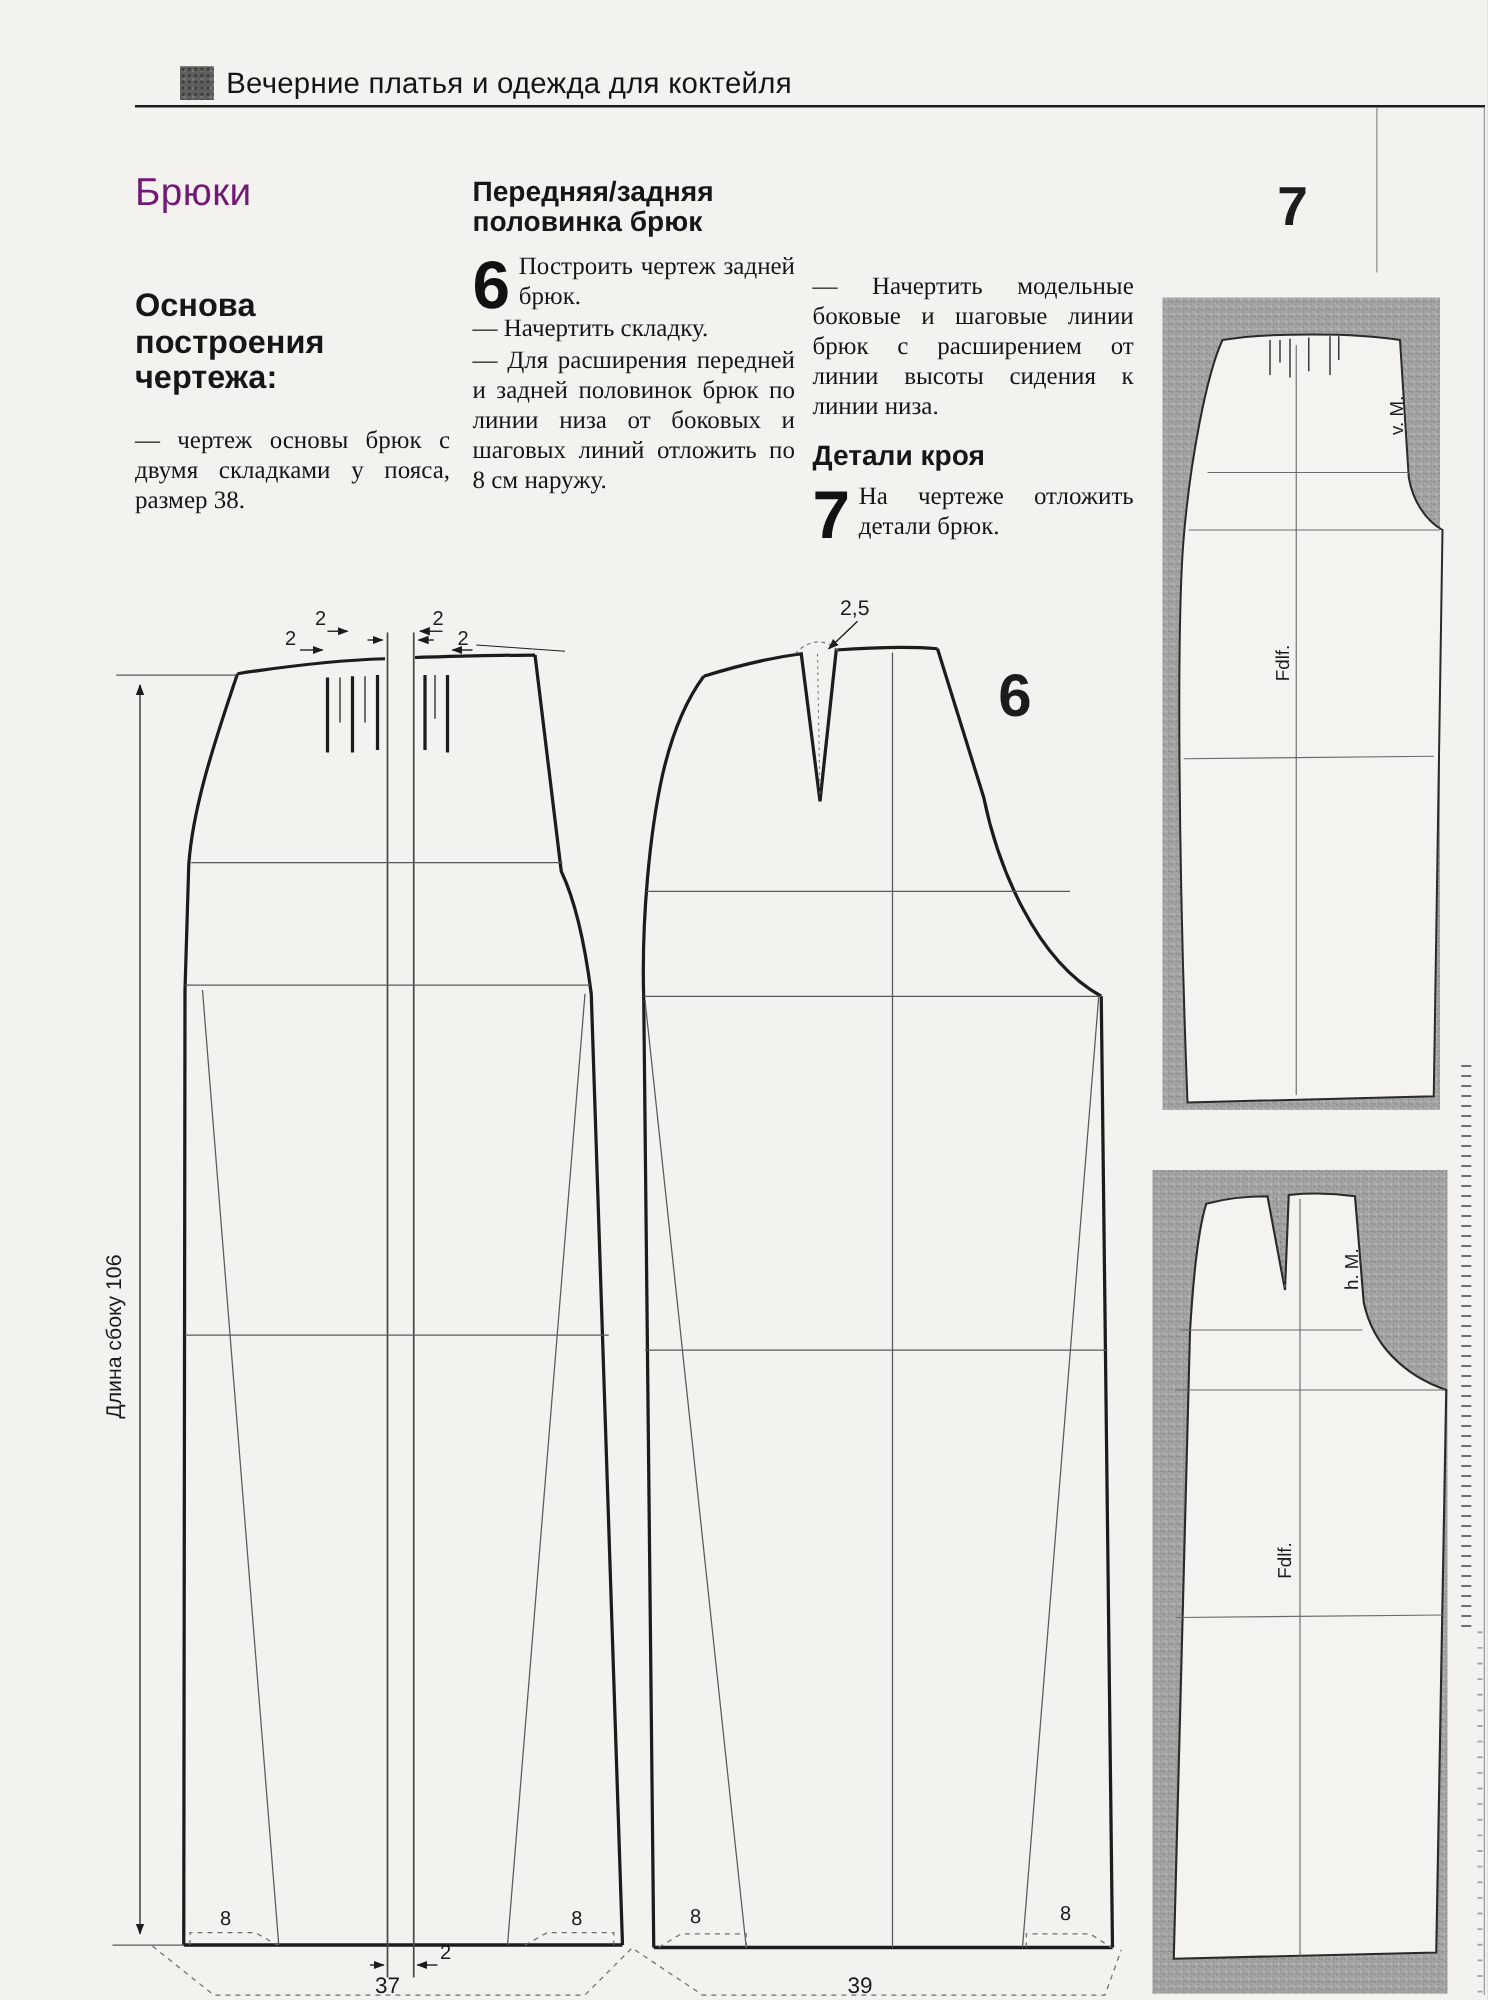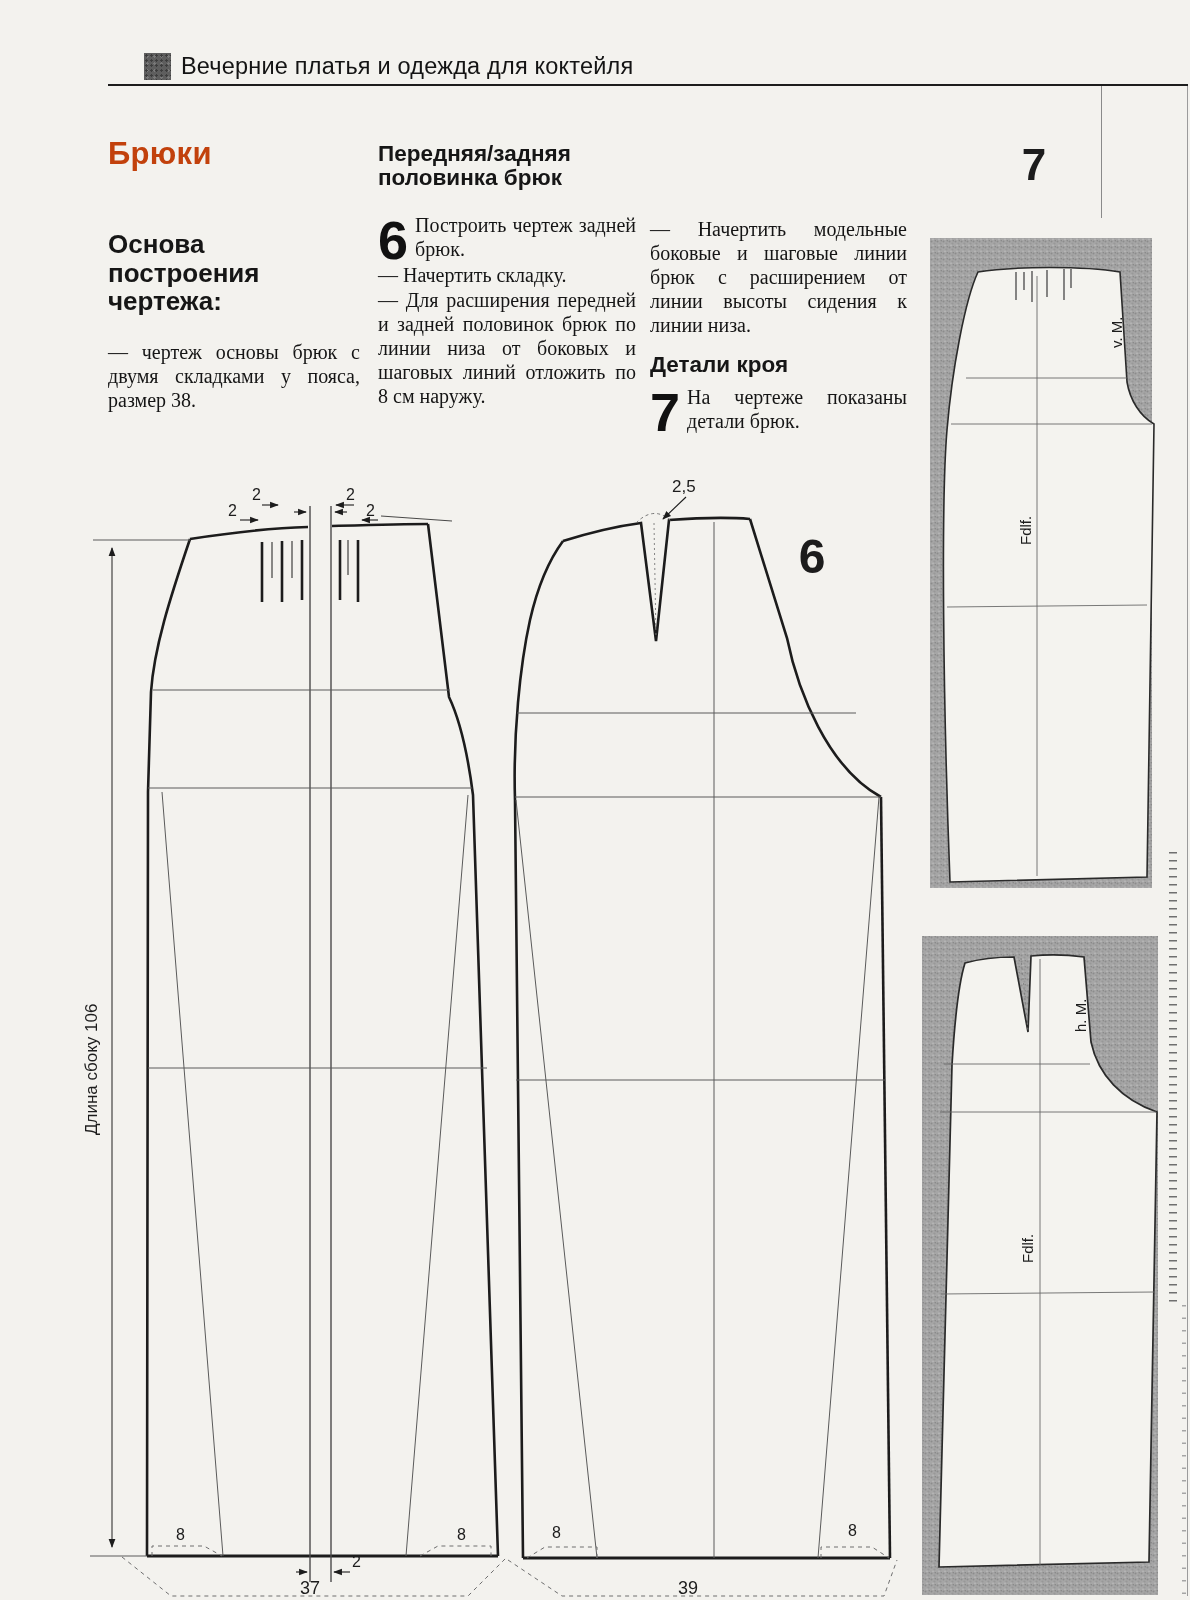--- a/index.html
+++ b/index.html
@@ -13,23 +13,23 @@
      background-size:5px 5px,7px 7px;}
   .header-title{font-size:23.5px;letter-spacing:.2px;color:#141414;}
   .header-rule{position:absolute;left:108px;top:84px;width:1080px;height:2px;background:#1c1c1c;}
   .col-rule{position:absolute;left:1101px;top:86px;width:1px;height:132px;background:#8a8a8a;}
   .page-edge{position:absolute;left:1187px;top:86px;width:1px;height:1510px;background:#9b9b9b;}
   
   .col{position:absolute;}
   .col-left{left:108px;top:136px;width:252px;}
   .col-mid{left:378px;top:142px;width:258px;}
   .col-right{left:650px;top:216px;width:257px;}
-  .doc-title{font-size:31px;font-weight:700;letter-spacing:.3px;margin:0 0 0 0;color:#c2410c;}
+  .doc-title{font-size:31px;font-weight:400;letter-spacing:.3px;margin:0 0 0 0;color:#701a75;}
   .sub-heading{font-size:26px;font-weight:bold;line-height:1.1;margin:0;color:#161616;}
-  .mid-heading{font-size:22.5px;font-weight:bold;line-height:1.08;margin:0 0 22px 0;color:#161616;}
+  .mid-heading{font-size:22.5px;font-weight:bold;line-height:1.08;margin:0 0 10px 0;color:#161616;}
   .body-text{font-family:"Liberation Serif","DejaVu Serif",serif;font-size:20px;line-height:1.2;
              text-align:justify;margin:0;color:#151515;}
   .col-left .sub-heading{margin-top:58px;}
   .col-left .body-text{margin-top:24px;}
   .step{margin:0 0 2px 0;}
   .dropcap{float:left;font-family:"Liberation Sans",sans-serif;font-weight:bold;font-size:54px;
            line-height:.78;margin:6px 7px 0 0;color:#111;}
   .bullet{margin-top:1px;}
   .col-right .mid-heading{margin:16px 0 8px 0;}
 </style>
@@ -214,17 +214,17 @@
       <span class="dropcap">6</span><span>Построить чертеж задней брюк.</span>
     </p>
     <p class="body-text bullet">— Начертить складку.</p>
     <p class="body-text bullet">— Для расширения передней и задней половинок брюк по линии низа от боковых и шаговых линий отложить по 8 см наружу.</p>
   </div>
 
   <div class="col col-right">
     <p class="body-text bullet">— Начертить модельные боковые и шаговые линии брюк с расширением от линии высоты сидения к линии низа.</p>
     <h2 class="mid-heading">Детали кроя</h2>
     <p class="body-text step">
-      <span class="dropcap">7</span><span>На чертеже показаны детали брюк.</span>
+      <span class="dropcap">7</span><span>На чертеже отложить детали брюк.</span>
     </p>
   </div>
 
 </div>
 
 </body></html>

